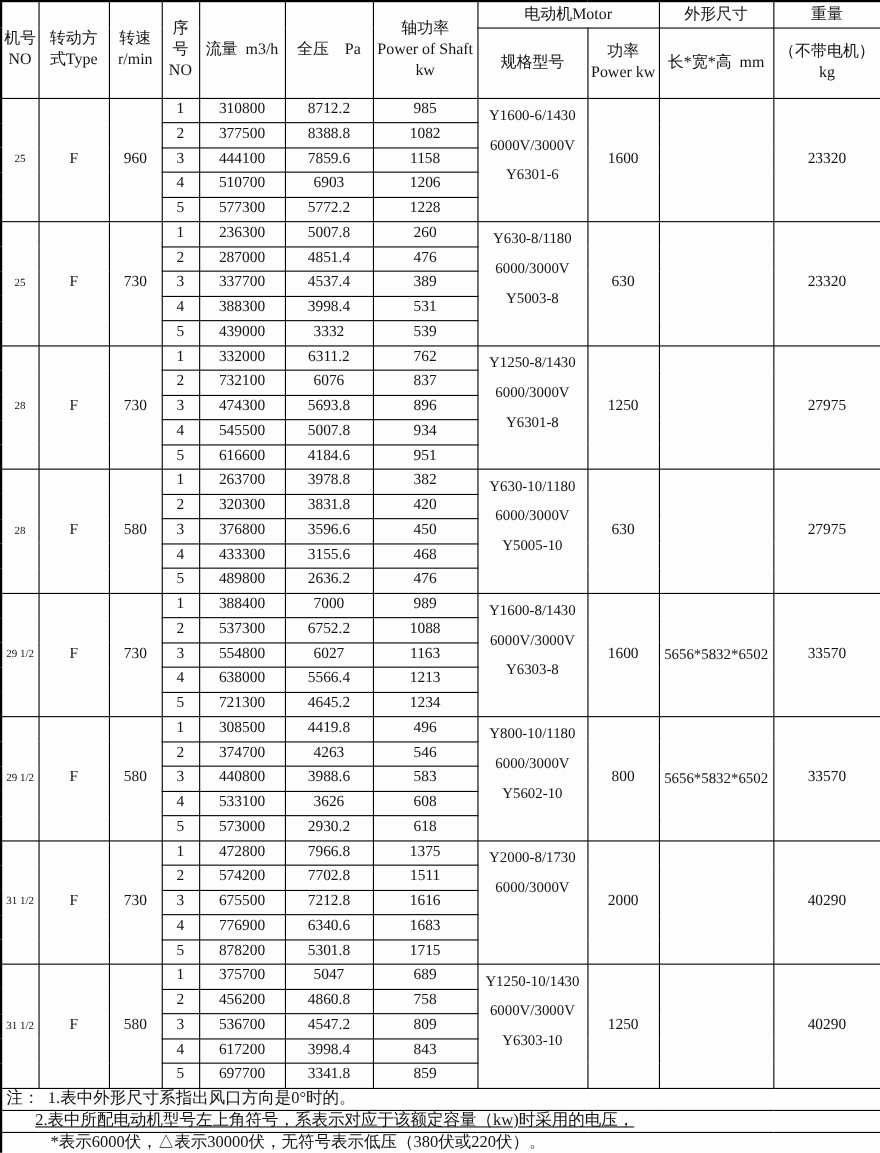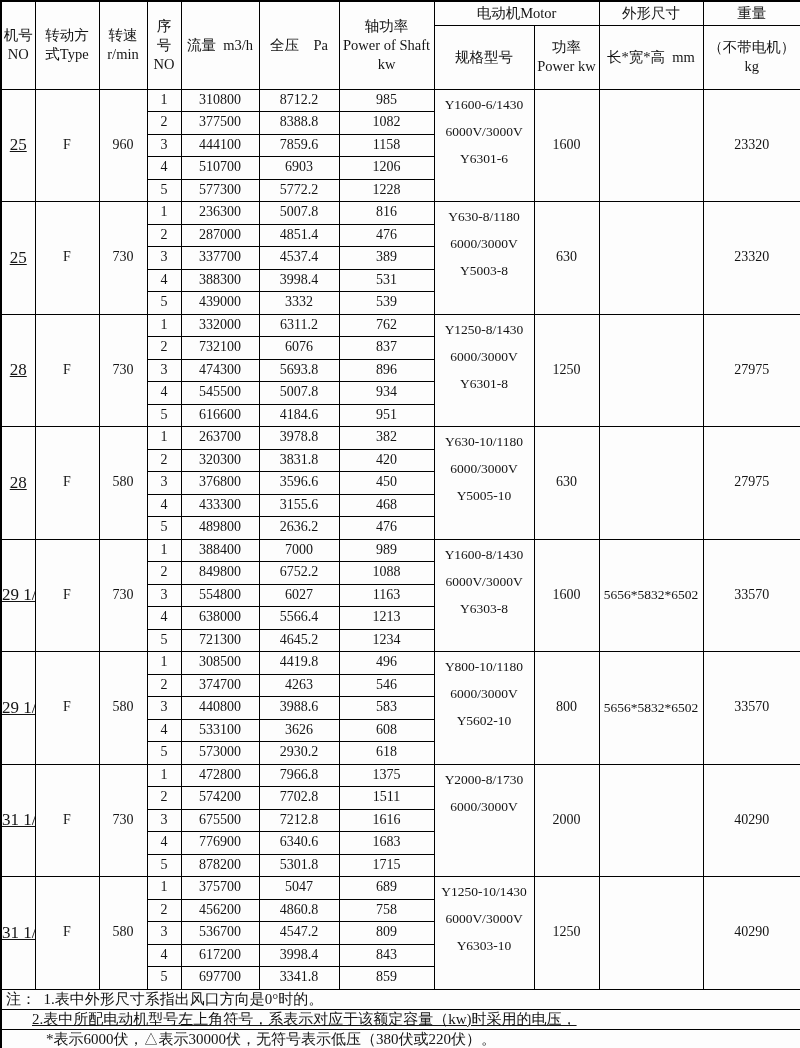--- a/index.html
+++ b/index.html
@@ -28,21 +28,21 @@
     overflow: hidden;
   }
   thead th {
     white-space: pre-wrap;
     line-height: 1.3;
     font-size: 14.5px;
   }
   tr.h-top th { height: 24px; }
   tr.h-bottom th, thead th[rowspan] { height: 64px; }
   tbody td { height: 22.5px; line-height: 1.05; }
-  td.c-machine { white-space: nowrap; font-size: 17px; text-decoration: underline; }
+  td.c-machine { white-space: nowrap; font-size: 10px; }
   td.c-motor-spec {
     vertical-align: top;
     white-space: pre-line;
     line-height: 27px;
     padding-top: 1px;
     font-size: 13.5px;
   }
   td.c-dims { font-size: 13.5px; }
   tr.note-row td {
     height: 20px;
@@ -141,21 +141,21 @@
         <td>5772.2</td>
         <td>1228</td>
       </tr>
       <tr>
         <td rowspan="5" class="c-machine">25</td>
         <td rowspan="5">F</td>
         <td rowspan="5">730</td>
         <td>1</td>
         <td>236300</td>
         <td>5007.8</td>
-        <td>816</td>
+        <td>260</td>
         <td rowspan="5" class="c-motor-spec">Y630-8/1180
 6000/3000V
 Y5003-8</td>
         <td rowspan="5">630</td>
         <td rowspan="5" class="c-dims"></td>
         <td rowspan="5">23320</td>
       </tr>
       <tr>
         <td>2</td>
         <td>287000</td>
@@ -268,21 +268,21 @@
         <td>989</td>
         <td rowspan="5" class="c-motor-spec">Y1600-8/1430
 6000V/3000V
 Y6303-8</td>
         <td rowspan="5">1600</td>
         <td rowspan="5" class="c-dims">5656*5832*6502</td>
         <td rowspan="5">33570</td>
       </tr>
       <tr>
         <td>2</td>
-        <td>849800</td>
+        <td>537300</td>
         <td>6752.2</td>
         <td>1088</td>
       </tr>
       <tr>
         <td>3</td>
         <td>554800</td>
         <td>6027</td>
         <td>1163</td>
       </tr>
       <tr>

